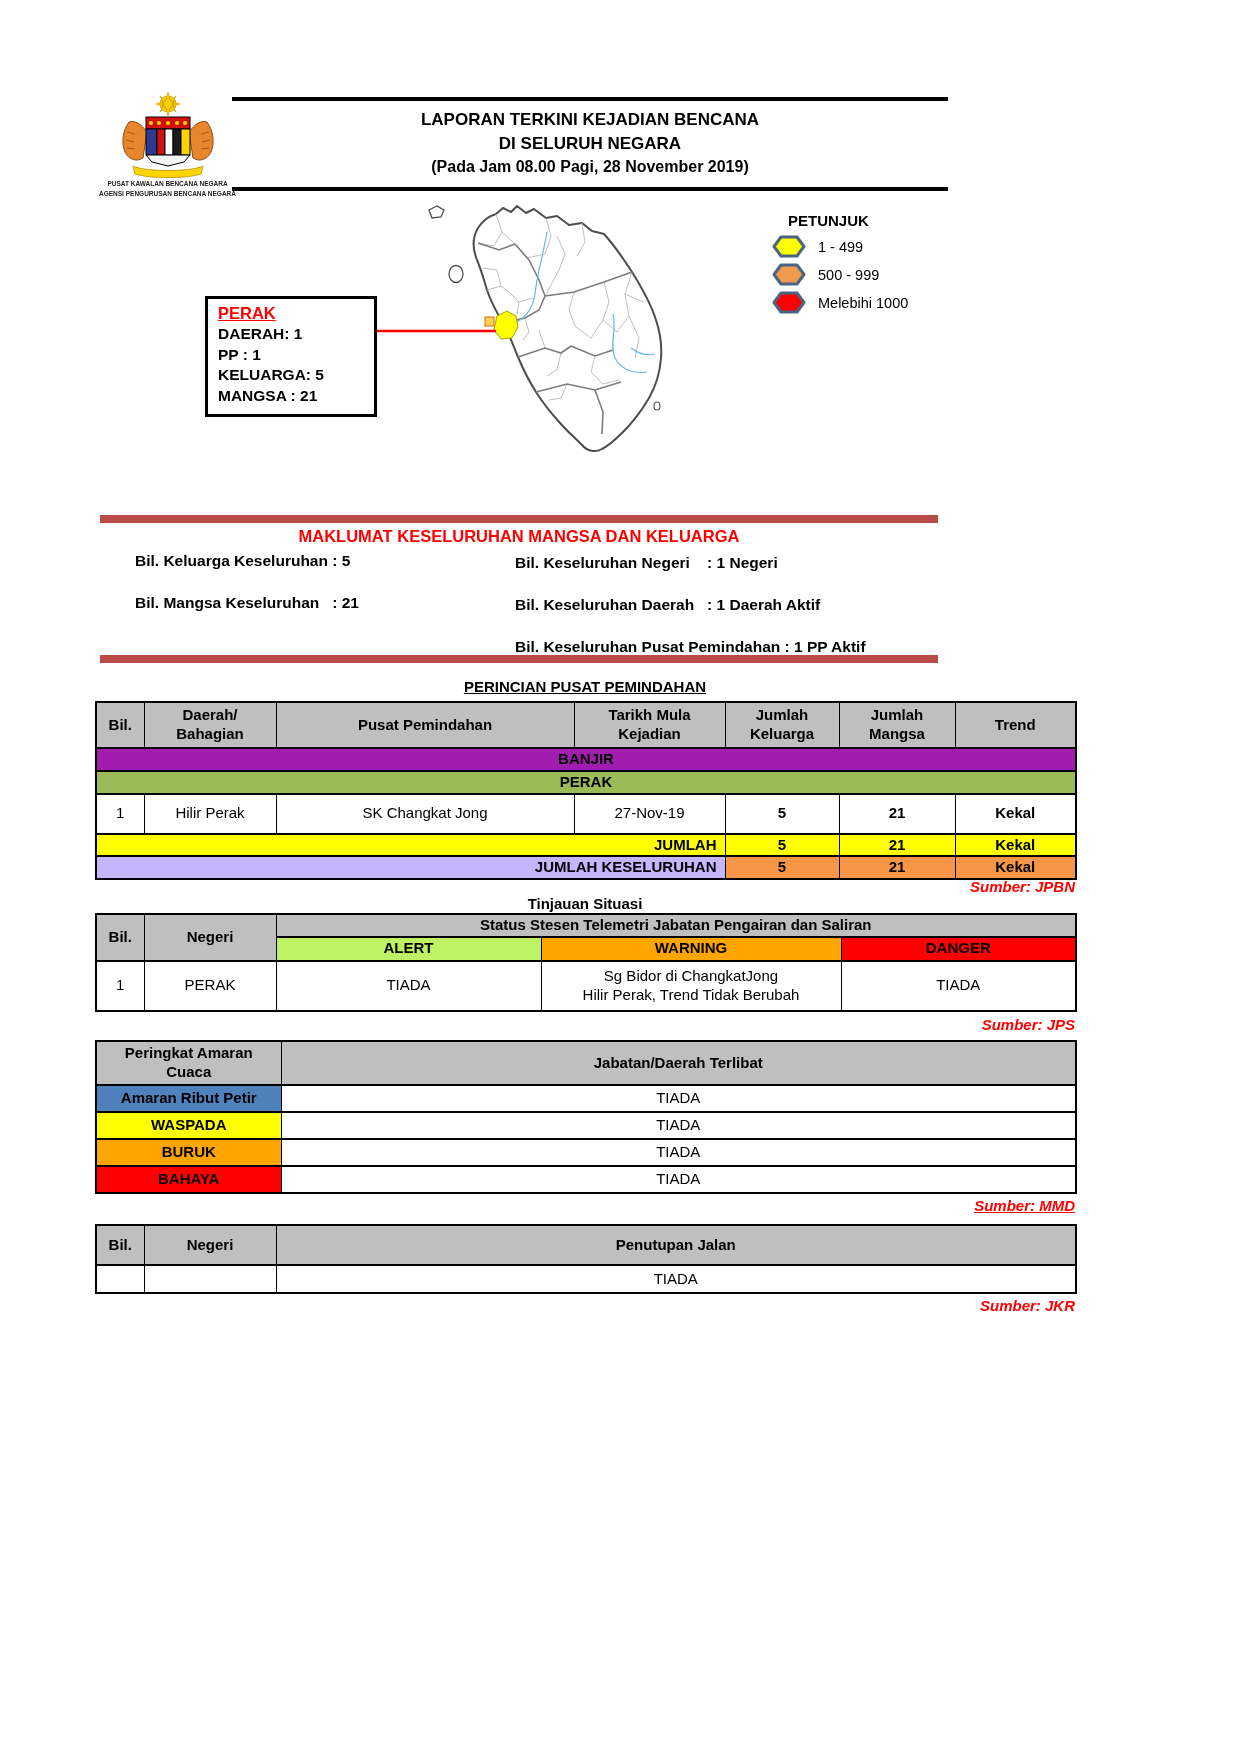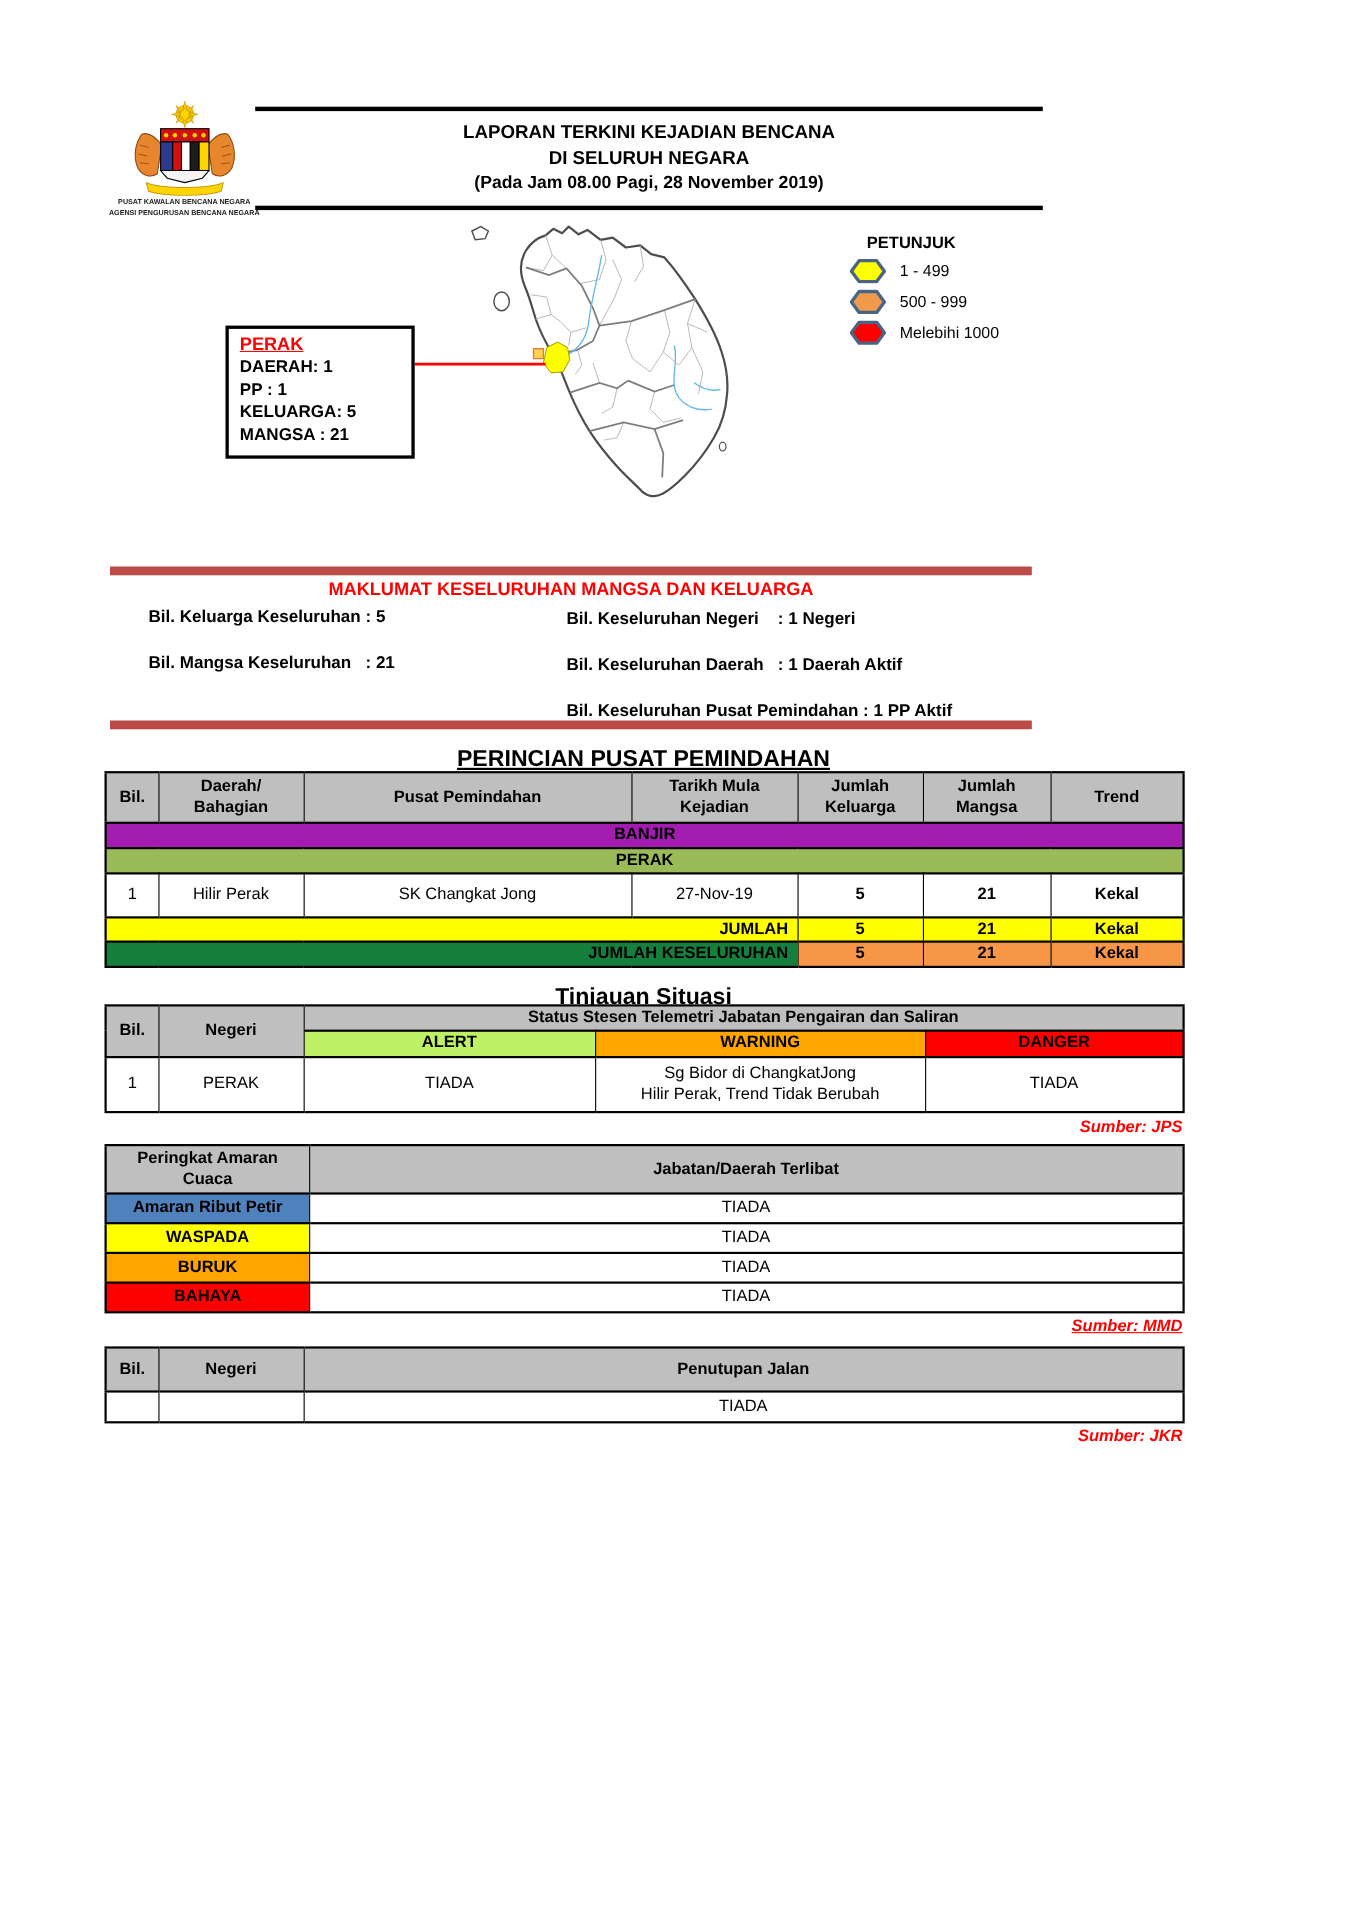--- a/index.html
+++ b/index.html
@@ -31,21 +31,21 @@
   .accent-bar{left:100px;width:838px;height:8px;}
   #bar1{top:515px;} #bar2{top:655px;}
 
   
   #summary-title{left:100px;top:527px;width:838px;text-align:center;color:#ff0000;font-weight:bold;font-size:16.5px;}
   .sum-line{font-size:15.5px;font-weight:bold;white-space:pre;}
   #sum-keluarga{left:135px;top:552px;text-align:right;} #sum-mangsa{left:135px;top:594px;}
   #sum-negeri{left:515px;top:554px;} #sum-daerah{left:515px;top:596px;} #sum-pp{left:515px;top:638px;}
 
   
-  .section-title{left:95px;width:980px;text-align:center;font-weight:bold;font-size:21px;}
+  .section-title{left:95px;width:980px;text-align:center;font-weight:bold;font-size:15px;}
   #evac-title{top:678px;text-decoration:underline;}
   #situation-title{top:895px;}
 
   
   table.grid{border-collapse:collapse;table-layout:fixed;border:2px solid #000;}
   table.grid th,table.grid td{border:1px solid #000;border-top-width:2px;border-bottom-width:2px;
     padding:1px 3px;text-align:center;vertical-align:middle;font-size:15px;white-space:pre-line;line-height:1.25;}
   table.grid th{background:#bfbfbf;font-weight:bold;}
   .right-label{text-align:right !important;font-weight:bold;padding-right:8px !important;}
   .bold{font-weight:bold;}
@@ -264,27 +264,28 @@
       <td class="bold">21</td>
       <td class="bold">Kekal</td>
     </tr>
     <tr style="height:21px">
       <td colspan="4" class="right-label" style="background-color: rgb(255, 255, 0);">JUMLAH</td>
       <td class="bold" style="background-color: rgb(255, 255, 0);">5</td>
       <td class="bold" style="background-color: rgb(255, 255, 0);">21</td>
       <td class="bold" style="background-color: rgb(255, 255, 0);">Kekal</td>
     </tr>
     <tr style="height:22px">
-      <td colspan="4" class="right-label" style="background-color: #15803d;">JUMLAH KESELURUHAN</td>
+      <td colspan="4" class="right-label" style="background-color: #c4b5fd;">JUMLAH KESELURUHAN</td>
       <td class="bold" style="background-color: rgb(247, 150, 70);">5</td>
       <td class="bold" style="background-color: rgb(247, 150, 70);">21</td>
       <td class="bold" style="background-color: rgb(247, 150, 70);">Kekal</td>
     </tr>
   </tbody>
     </table>
+  <div class="abs source-line" id="src-jpbn">Sumber: JPBN</div>
 
   <div class="abs section-title" id="situation-title">Tinjauan Situasi</div>
   <table class="abs grid" id="situation-table">
     <colgroup>
         <col style="width:48px">
         <col style="width:132px">
         <col style="width:265px">
         <col style="width:300px">
         <col style="width:235px">
       </colgroup>

